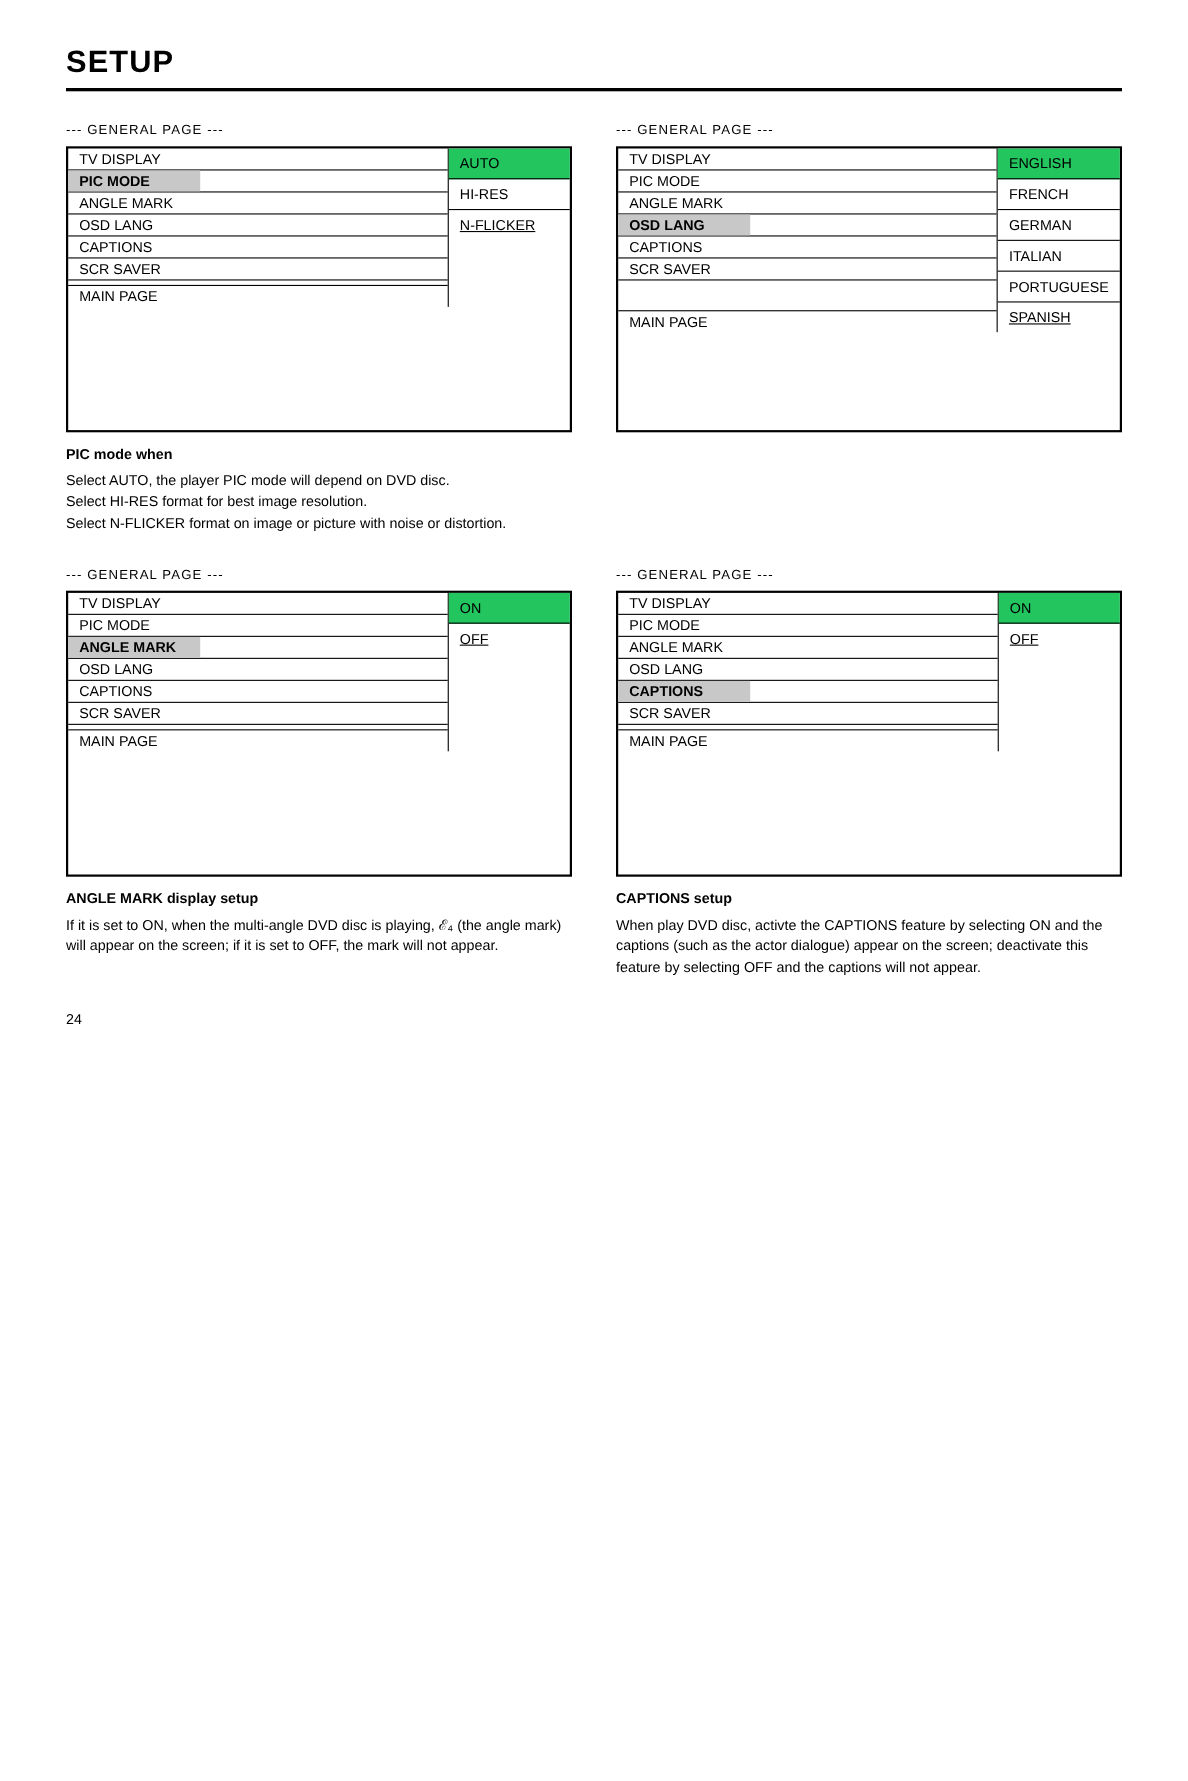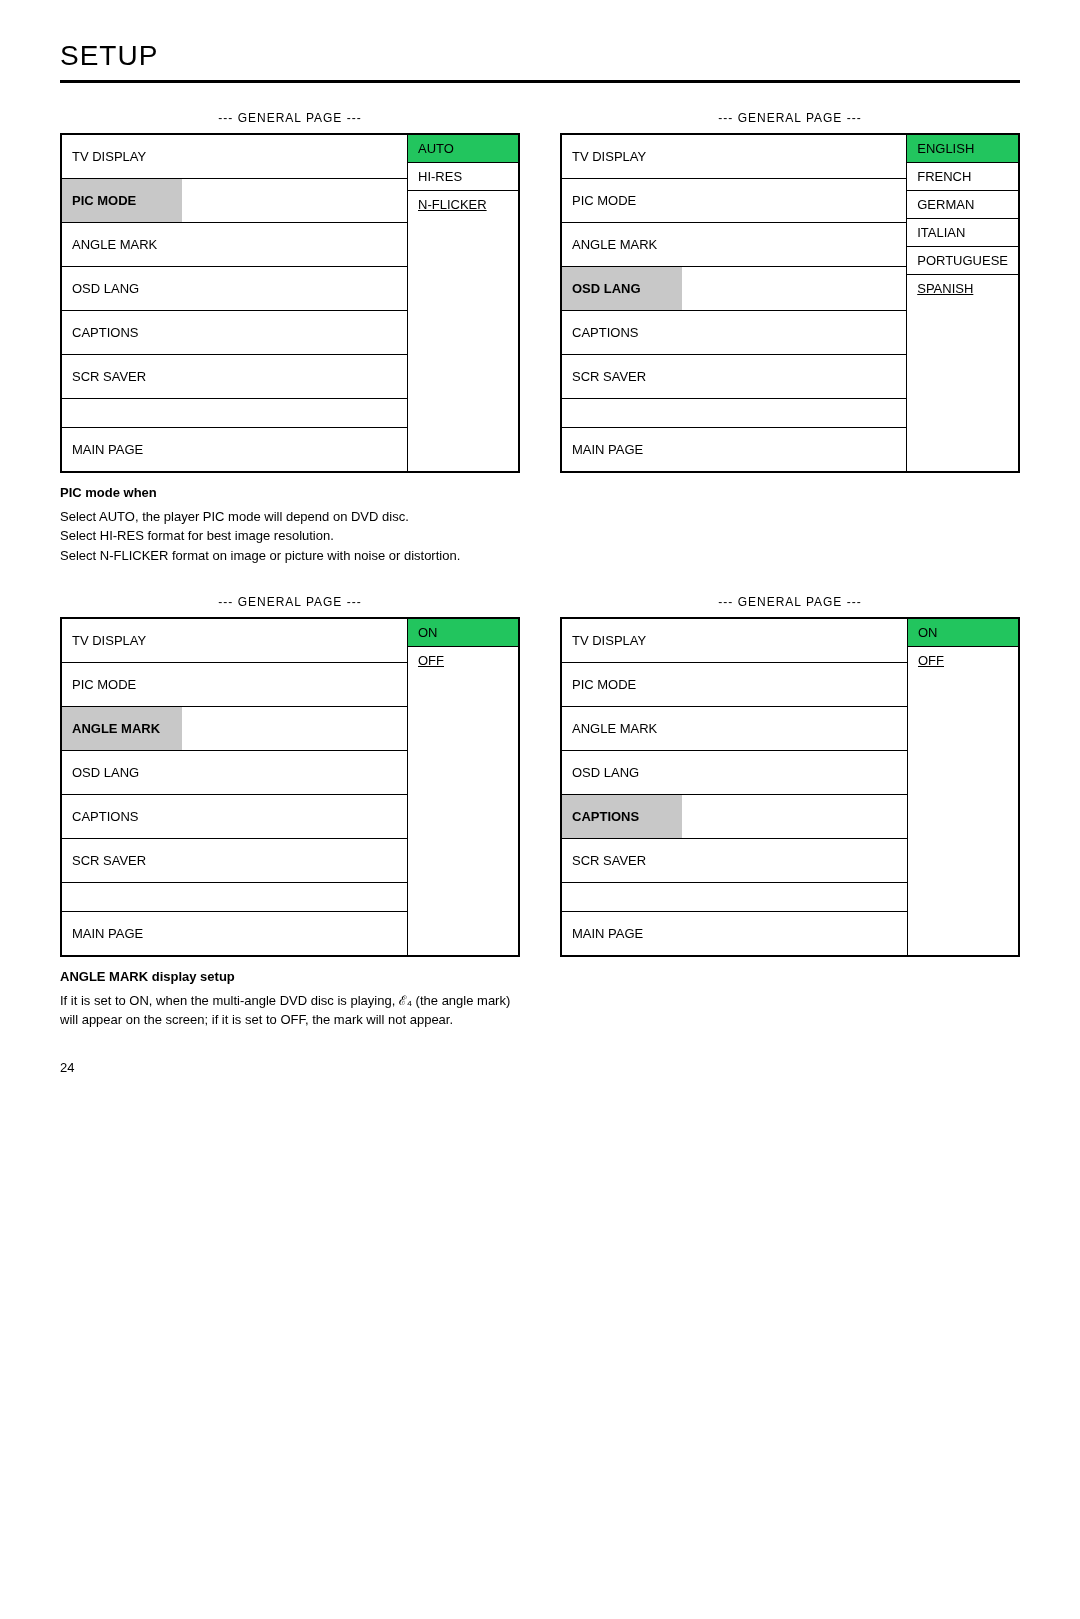--- a/index.html
+++ b/index.html
@@ -7,36 +7,35 @@
       background: #fff;
       font-family: Arial, Helvetica, sans-serif;
       font-size: 13px;
       color: #000;
       width: 1080px;
       min-height: 1619px;
       padding: 40px 60px;
     }
     .page-title {
       font-size: 28px;
-      font-weight: 400;
+      font-weight: 700;
       letter-spacing: 1px;
       border-bottom: 3px solid #000;
       padding-bottom: 8px;
       margin-bottom: 28px;
     }
     .two-col {
       display: flex;
       gap: 40px;
       margin-bottom: 30px;
     }
     .col {
       flex: 1;
     }
     .section-label {
-      text-align: center;
       font-size: 12px;
       letter-spacing: 1px;
       margin-bottom: 8px;
       font-weight: normal;
     }
     .menu-box {
       border: 2px solid #000;
       padding: 0;
       width: 100%;
       min-height: 260px;
@@ -45,21 +44,21 @@
       position: relative;
     }
     .menu-row {
       display: flex;
       border-bottom: 1px solid #000;
     }
     .menu-row:last-child {
       border-bottom: none;
     }
     .menu-cell {
-      padding: 14px 10px;
+      padding: 2px 10px;
       font-size: 13px;
       font-weight: normal;
       border-right: 1px solid #000;
       min-width: 120px;
       white-space: nowrap;
     }
     .menu-cell:last-child {
       border-right: none;
     }
     .menu-cell.selected-row {
@@ -276,16 +275,20 @@
           <div class="menu-row main-page-row">
             <div class="menu-cell">MAIN PAGE</div>
           </div>
         </div>
         <div class="right-submenu">
           <div class="submenu-cell highlighted">ON</div>
           <div class="submenu-cell">OFF</div>
         </div>
       </div>
     </div>
+    <div class="description-area">
+      <div class="description-title">CAPTIONS setup</div>
+      <div>When play DVD disc, activte the CAPTIONS feature by selecting ON and the captions (such as the actor dialogue) appear on the screen; deactivate this feature by selecting OFF and the captions will not appear.</div>
+    </div>
   </div>
 </div>
 
 <div class="page-number">24</div>
 
 </body></html>

